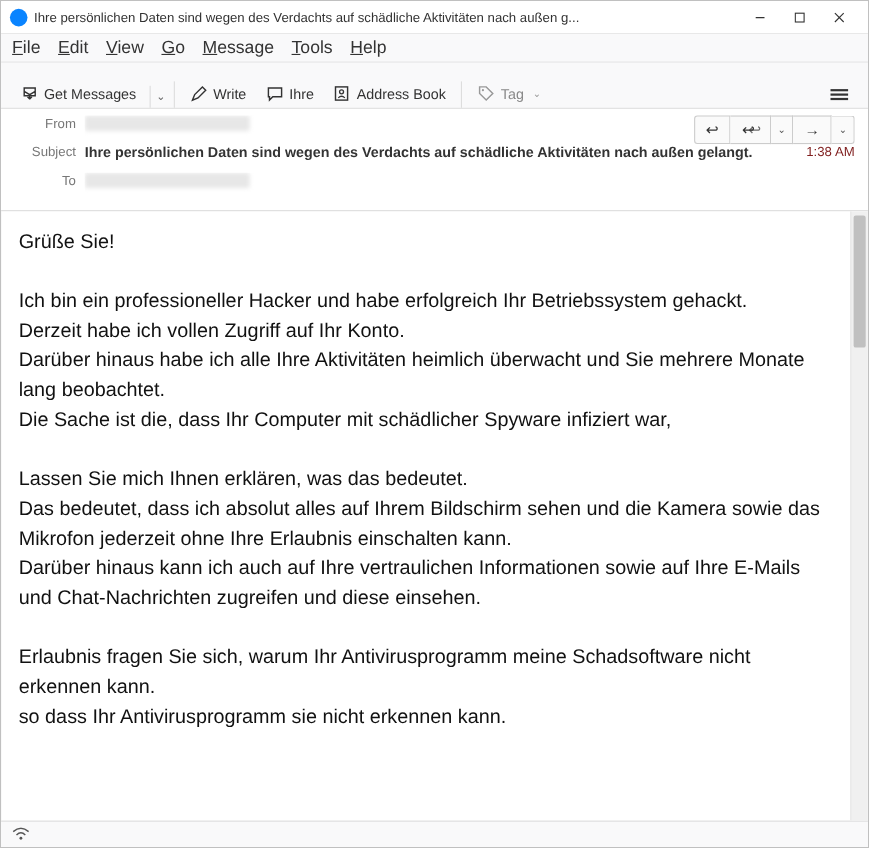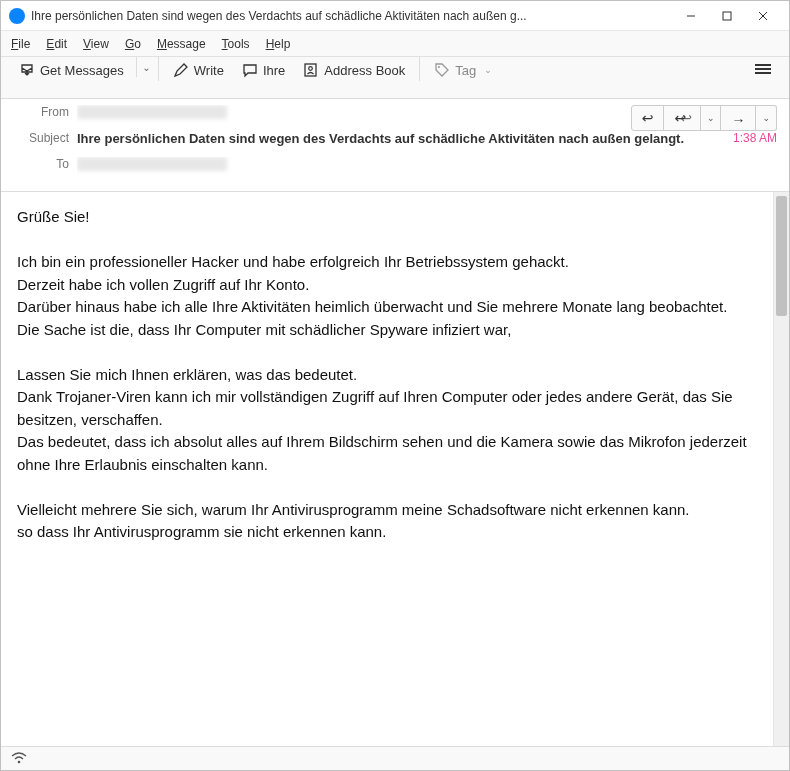--- a/index.html
+++ b/index.html
@@ -8,51 +8,51 @@
   
   .titlebar { height: 30px; display: flex; align-items: center; padding: 0 8px; background: #fff; border-bottom: 1px solid #e8e8e8; }
   .titlebar .app-icon { width: 16px; height: 16px; background: #0a84ff; border-radius: 50%; margin-right: 6px; flex-shrink: 0; }
   .titlebar .title { flex: 1; font-size: 12px; color: #333; white-space: nowrap; overflow: hidden; text-overflow: ellipsis; }
   .titlebar .win-controls { display: flex; }
   .titlebar .win-btn { width: 36px; height: 28px; display: flex; align-items: center; justify-content: center; font-size: 14px; color: #333; }
   .titlebar .win-btn svg { stroke: #333; }
   
   
   .menubar { height: 26px; display: flex; align-items: center; padding: 0 10px; gap: 16px; background: #f9f9fa; border-bottom: 1px solid #e0e0e0; }
-  .menubar .menu-item { font-size: 12px; color: #333; cursor: default; }
+  .menubar .menu-item { font-size: 16px; color: #333; cursor: default; }
   .menubar .menu-item .ul { text-decoration: underline; }
   
   
-  .toolbar { height: 42px; display: flex; align-items: flex-start; padding: 0 10px; gap: 2px; background: #f9f9fa; border-bottom: 1px solid #ddd; }
+  .toolbar { height: 42px; display: flex; align-items: flex-end; padding: 0 10px; gap: 2px; background: #f9f9fa; border-bottom: 1px solid #ddd; }
   .toolbar .tool-btn { display: flex; align-items: center; gap: 5px; padding: 5px 8px; border-radius: 3px; font-size: 13px; color: #333; cursor: default; }
   .toolbar .icon { width: 16px; height: 16px; display: inline-flex; align-items: center; justify-content: center; }
   .toolbar .sep-chevron { width: 16px; display: flex; align-items: center; justify-content: center; color: #666; font-size: 10px; border-left: 1px solid #ddd; height: 20px; padding-left: 4px; margin-left: 2px; }
   .toolbar .vr { width: 1px; height: 24px; background: #ddd; margin: 0 4px; }
   .toolbar .spacer { flex: 1; }
   .toolbar .hamburger { padding: 5px 8px; cursor: default; }
   .toolbar .hamburger div { width: 16px; height: 2px; background: #333; margin: 2px 0; }
 
   
   .headers { border-bottom: 1px solid #ddd; padding: 6px 12px 8px 12px; font-size: 13px; color: #333; background: #fff; }
   .hrow { display: flex; min-height: 26px; gap: 8px; }
   .hrow .label { width: 56px; text-align: right; color: #777; font-size: 12px; font-weight: 400; }
   .hrow .value { flex: 1; white-space: nowrap; overflow: hidden; }
   .hrow .redacted { display: inline-block; width: 150px; height: 14px; background: #e7e7e7; border-radius: 2px; filter: blur(2px); }
   .hrow .subject-text { font-weight: 700; font-size: 13px; }
-  .hrow .time { color: #ec4899; font-size: 12px; white-space: nowrap; }
+  .hrow .time { color: #7f1d1d; font-size: 12px; white-space: nowrap; }
   .action-buttons { display: flex; gap: 0; margin-left: auto; }
   .action-buttons .ab { border: 1px solid #ccc; padding: 4px 10px; font-size: 14px; background: #fafafa; display: flex; align-items: center; justify-content: center; min-width: 28px; height: 26px; }
   .action-buttons .ab + .ab { border-left: none; }
   .action-buttons .ab.small { min-width: 20px; padding: 4px 6px; font-size: 9px; color: #555; }
   .action-buttons .ab:first-child { border-top-left-radius: 3px; border-bottom-left-radius: 3px; }
   .action-buttons .ab:last-child { border-top-right-radius: 3px; border-bottom-right-radius: 3px; }
 
   
   .body-wrap { flex: 1; display: flex; overflow: hidden; }
-  .message-body { flex: 1; padding: 14px 16px; font-size: 15px; line-height: 1.5; color: #111; overflow-y: auto; }
+  .message-body { flex: 1; padding: 14px 16px; font-size: 18px; line-height: 1.5; color: #111; overflow-y: auto; }
   .message-body p { margin-bottom: 0; }
   .scrollbar { width: 16px; background: #f0f0f0; border-left: 1px solid #e5e5e5; position: relative; }
   .scrollbar .thumb { position: absolute; top: 4px; left: 2px; right: 2px; height: 120px; background: #c0c0c0; border-radius: 2px; }
 
   
   .statusbar { height: 24px; border-top: 1px solid #ddd; background: #f9f9fa; display: flex; align-items: center; padding: 0 10px; font-size: 12px; color: #333; }
   .statusbar .status-icon { font-size: 14px; }
   
   svg.ico { width: 16px; height: 16px; }
 </style>
@@ -178,24 +178,24 @@
 <div class="body-wrap">
   <div class="message-body">
     <p>Grüße Sie!</p>
     <p>&nbsp;</p>
     <p>Ich bin ein professioneller Hacker und habe erfolgreich Ihr Betriebssystem gehackt.</p>
     <p>Derzeit habe ich vollen Zugriff auf Ihr Konto.</p>
     <p>Darüber hinaus habe ich alle Ihre Aktivitäten heimlich überwacht und Sie mehrere Monate lang beobachtet.</p>
     <p>Die Sache ist die, dass Ihr Computer mit schädlicher Spyware infiziert war,</p>
     <p>&nbsp;</p>
     <p>Lassen Sie mich Ihnen erklären, was das bedeutet.</p>
-    <p>Dank Trojaner-Viren kann ich mir vollständigen Zugriff auf Ihren Computer oder jedes andere Gerät, das Sie besitzen, verschaffen.</p>
     <p>Das bedeutet, dass ich absolut alles auf Ihrem Bildschirm sehen und die Kamera sowie das Mikrofon jederzeit ohne Ihre Erlaubnis einschalten kann.</p>
+    <p>Darüber hinaus kann ich auch auf Ihre vertraulichen Informationen sowie auf Ihre E-Mails und Chat-Nachrichten zugreifen und diese einsehen.</p>
     <p>&nbsp;</p>
-    <p>Vielleicht mehrere Sie sich, warum Ihr Antivirusprogramm meine Schadsoftware nicht erkennen kann.</p>
+    <p>Erlaubnis fragen Sie sich, warum Ihr Antivirusprogramm meine Schadsoftware nicht erkennen kann.</p>
     <p>so dass Ihr Antivirusprogramm sie nicht erkennen kann.</p>
   </div>
   <div class="scrollbar">
     <div class="thumb"></div>
   </div>
 </div>
 
 <div class="statusbar">
   <span class="status-icon">
     <svg width="16" height="12" viewBox="0 0 16 12">

